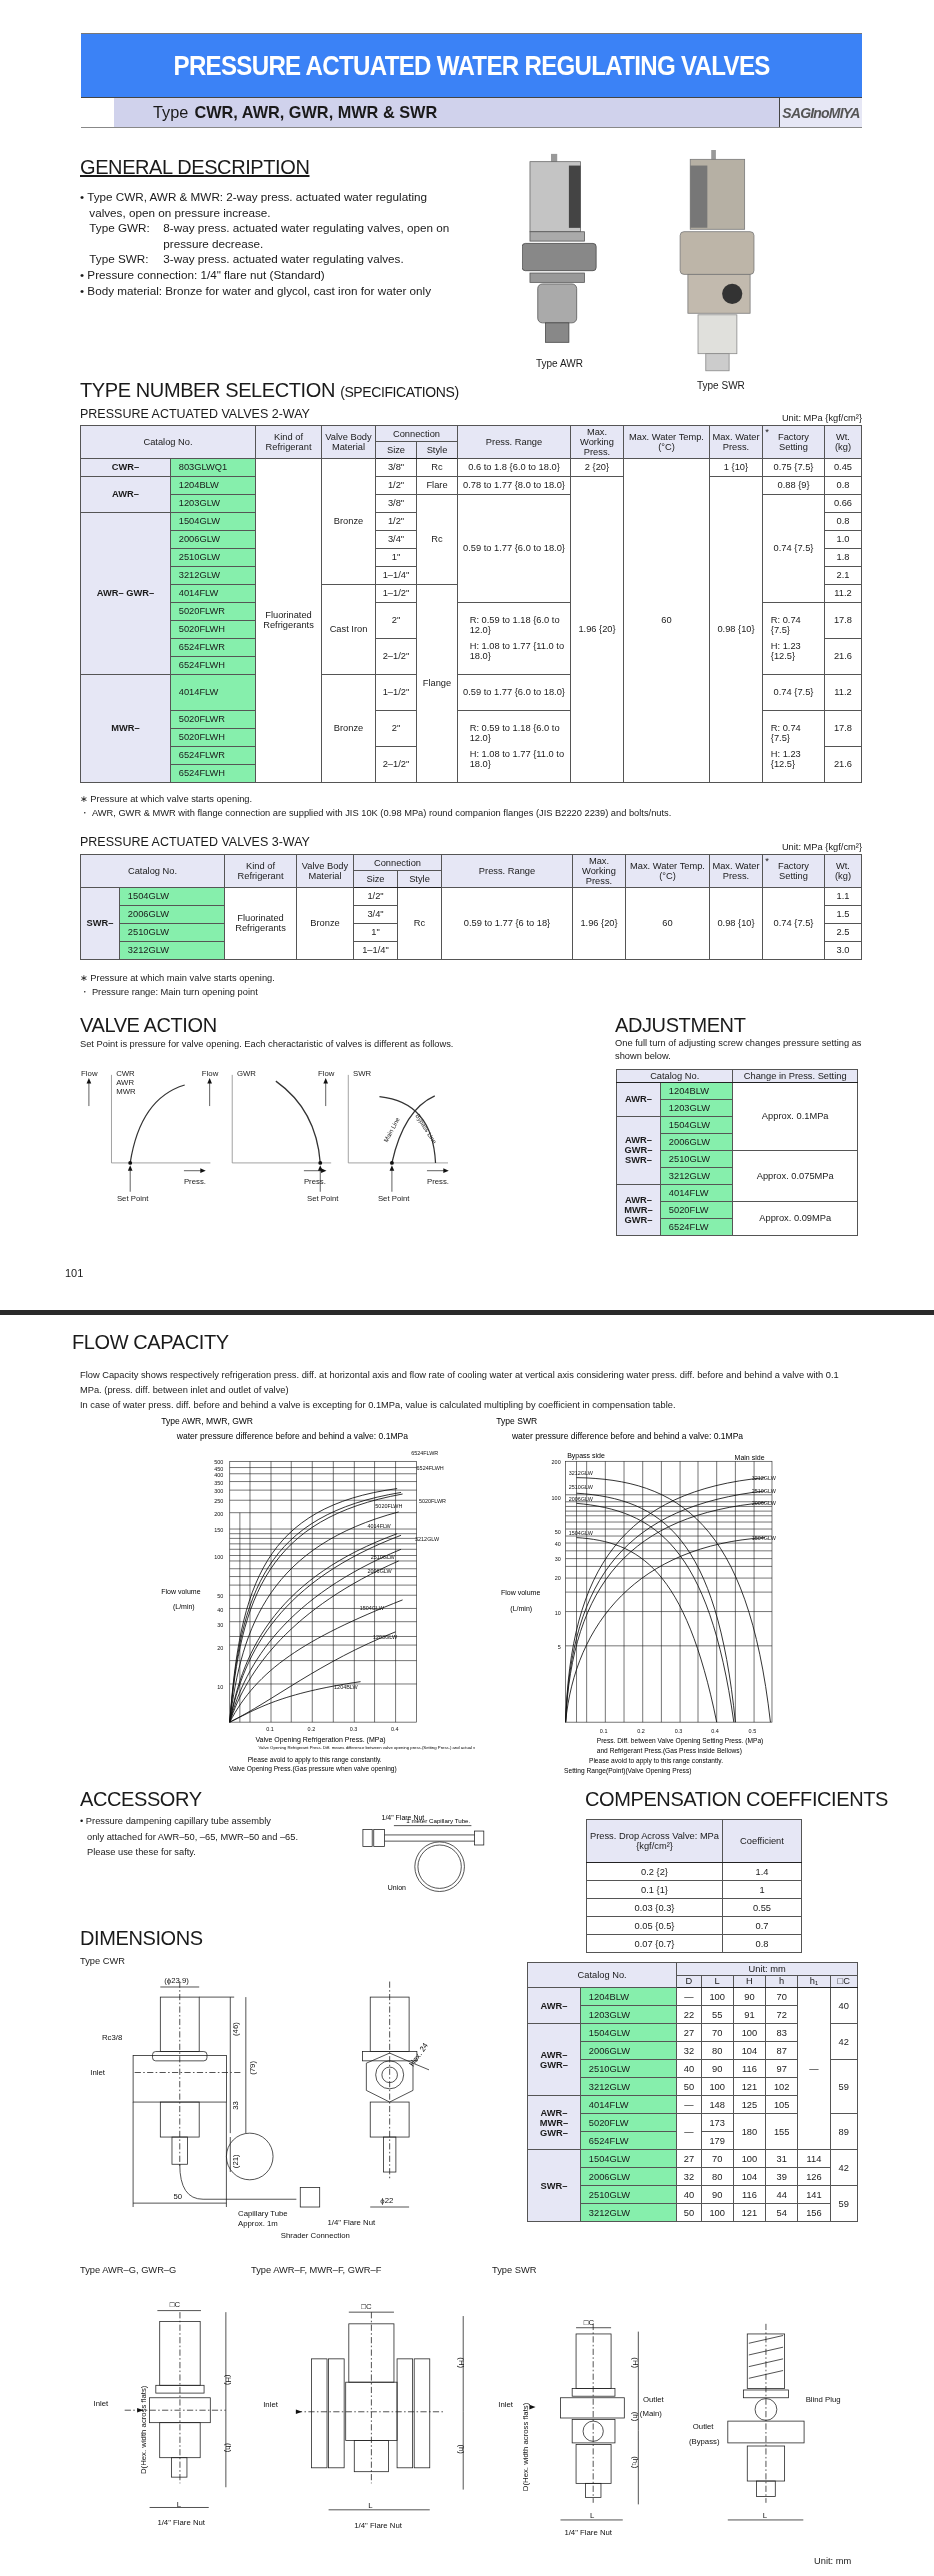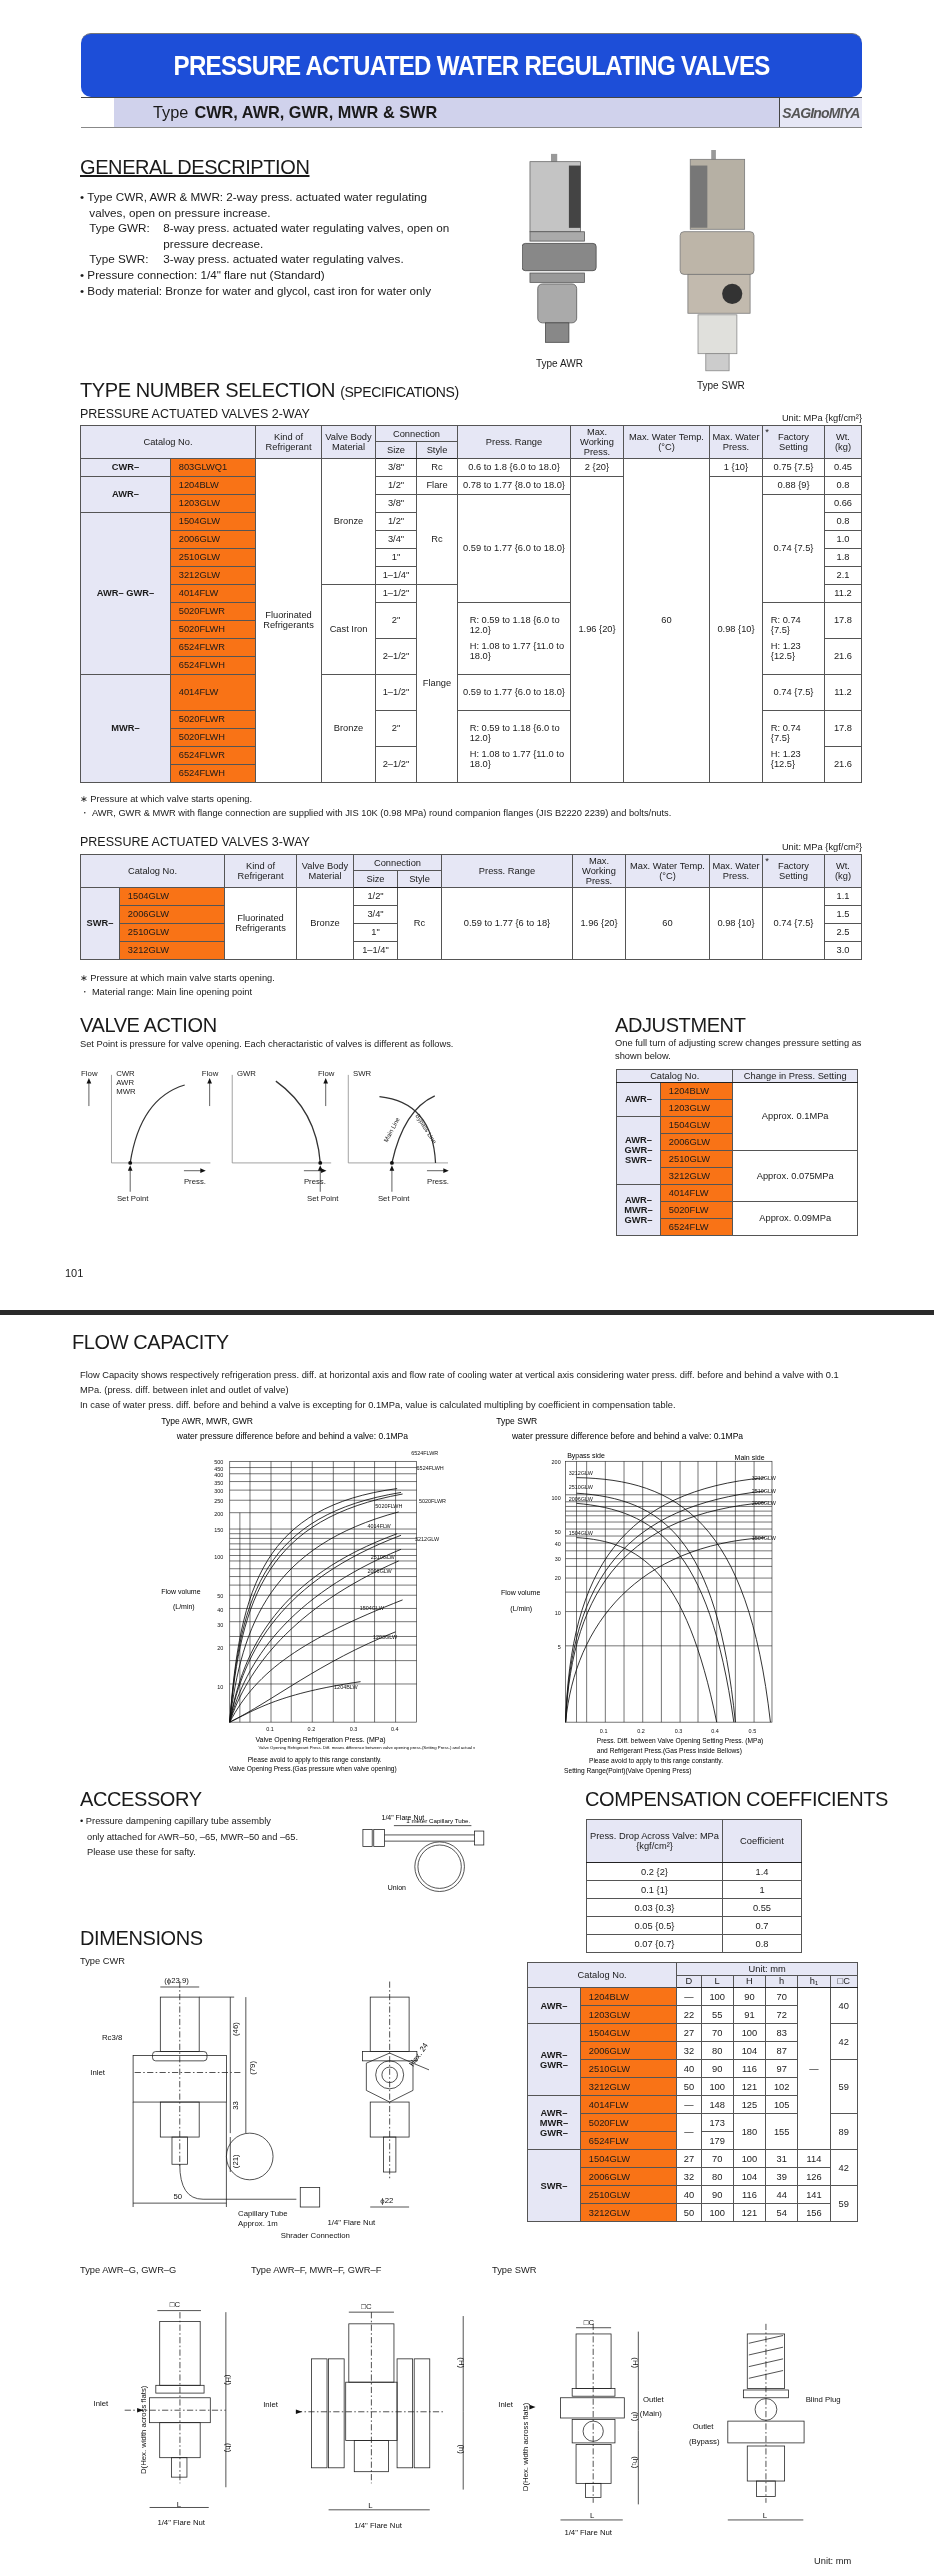--- a/index.html
+++ b/index.html
@@ -1,39 +1,39 @@
 <!DOCTYPE html>
 <html style="font-size:12.5px"><head>
 <meta charset="utf-8">
 <style>
   * { box-sizing: border-box; }
   body { margin:0; padding:0; background:#fff; width:934px; height:2576px; position:relative; font-family:"Liberation Sans", sans-serif; color:#1a1a1a; overflow:hidden; }
   .abs { position:absolute; }
   .banner { left:81px; top:101px; width:781px; height:218px; }
-  .banner-top { height:142px; background:#1d4ed8; border-top:1.6px solid #777; display:flex; align-items:center; justify-content:center;border-radius:10px; }
+  .banner-top { height:142px; background:#3b82f6; border-top:1.6px solid #777; display:flex; align-items:center; justify-content:center; }
   .banner-top h1 { margin:0; color:#fff; font-family:"Liberation Sans", sans-serif; font-weight:bold; font-size:37px; letter-spacing:-0.8px; transform:scaleX(0.86); white-space:nowrap; }
   .banner-bot { display:flex; height:72px; border-top:1.6px solid #444; border-bottom:1.6px solid #888;padding-left:33px; }
   .banner-sub { flex:1; background:#d0d2ec; display:flex; align-items:center; padding-left:39px; font-size:18.7px; font-weight:bold; border-right:0.8px solid #444; }
   .banner-sub .pre { font-weight:normal; margin-right:6.2px; }
   .banner-logo { width:187px; background:#e6e7f5; display:flex; align-items:center; justify-content:center; font-size:22px; font-weight:bold; font-style:italic; color:#555; letter-spacing:-0.8px; }
   .banner { top:33px; height:105px; }
   .banner-top { height:64px; }
   .banner-top h1 { font-size:28px; }
   .banner-bot { height:31px; }
   .banner-sub { font-size:16.3px; }
   .banner-logo { width:82px; font-size:14px; }
 
   h2.sec { position:absolute; margin:0; font-weight:normal; font-size:20px; letter-spacing:-0.4px; }
   h3.sub { position:absolute; margin:0; font-weight:normal; font-size:12.5px; }
   .para { position:absolute; font-size:11.7px; line-height:15.6px; }
 
   table.spec { position:absolute; border-collapse:collapse; font-size:9.3px; text-align:center; }
   table.spec td, table.spec th { border:0.8px solid #555; padding:0.8px 2.3px; font-weight:normal; line-height:10px; }
   table.spec th { background:#e6e7f5; }
-  table.spec td.cat { background:#f97316; text-align:left; padding-left:7.8px; }
+  table.spec td.cat { background:#86efac; text-align:left; padding-left:7.8px; }
   table.spec td.grp { background:#e6e7f5; font-weight:bold; }
   table.spec tr.hdr-end th { border-bottom:1.6px solid #222; }
   .unit { position:absolute; font-size:9.3px; }
   .note { position:absolute; font-size:9.3px; line-height:14px; }
   .caption { position:absolute; font-size:10px; }
   .divider { position:absolute; left:0; top:1310px; width:934px; height:4.7px; background:#2a2a2a; }
   svg text { font-family:"Liberation Sans", sans-serif; }
 </style>
 </head>
 <body>
@@ -291,21 +291,21 @@
   </tr>
   <tr style="height:18px;">
     <td class="cat">3212GLW</td>
     <td>1–1/4"</td>
     <td>3.0</td>
   </tr>
 </tbody>
   </table>
 <div class="note" style="left:80px;top:971px;">
   <div>∗ Pressure at which main valve starts opening.</div>
-  <div>・ Material range: Main line opening point</div>
+  <div>・ Pressure range: Main turn opening point</div>
 </div>
 
 <h2 class="sec" style="left:80px;top:1014px;">VALVE ACTION</h2>
 <div class="para" style="left:80px;top:1037px;font-size:9.3px;">Set Point is pressure for valve opening. Each cheractaristic of valves is different as follows.</div>
 
 <svg class="abs" style="left:78px;top:1067px;" width="444" height="156" viewBox="0 0 570 200">
   <g stroke="#333" fill="none" stroke-width="1">
 
     <line x1="43" y1="10" x2="43" y2="123" stroke="#888"></line>
     <line x1="43" y1="123" x2="170" y2="123" stroke="#888"></line>

